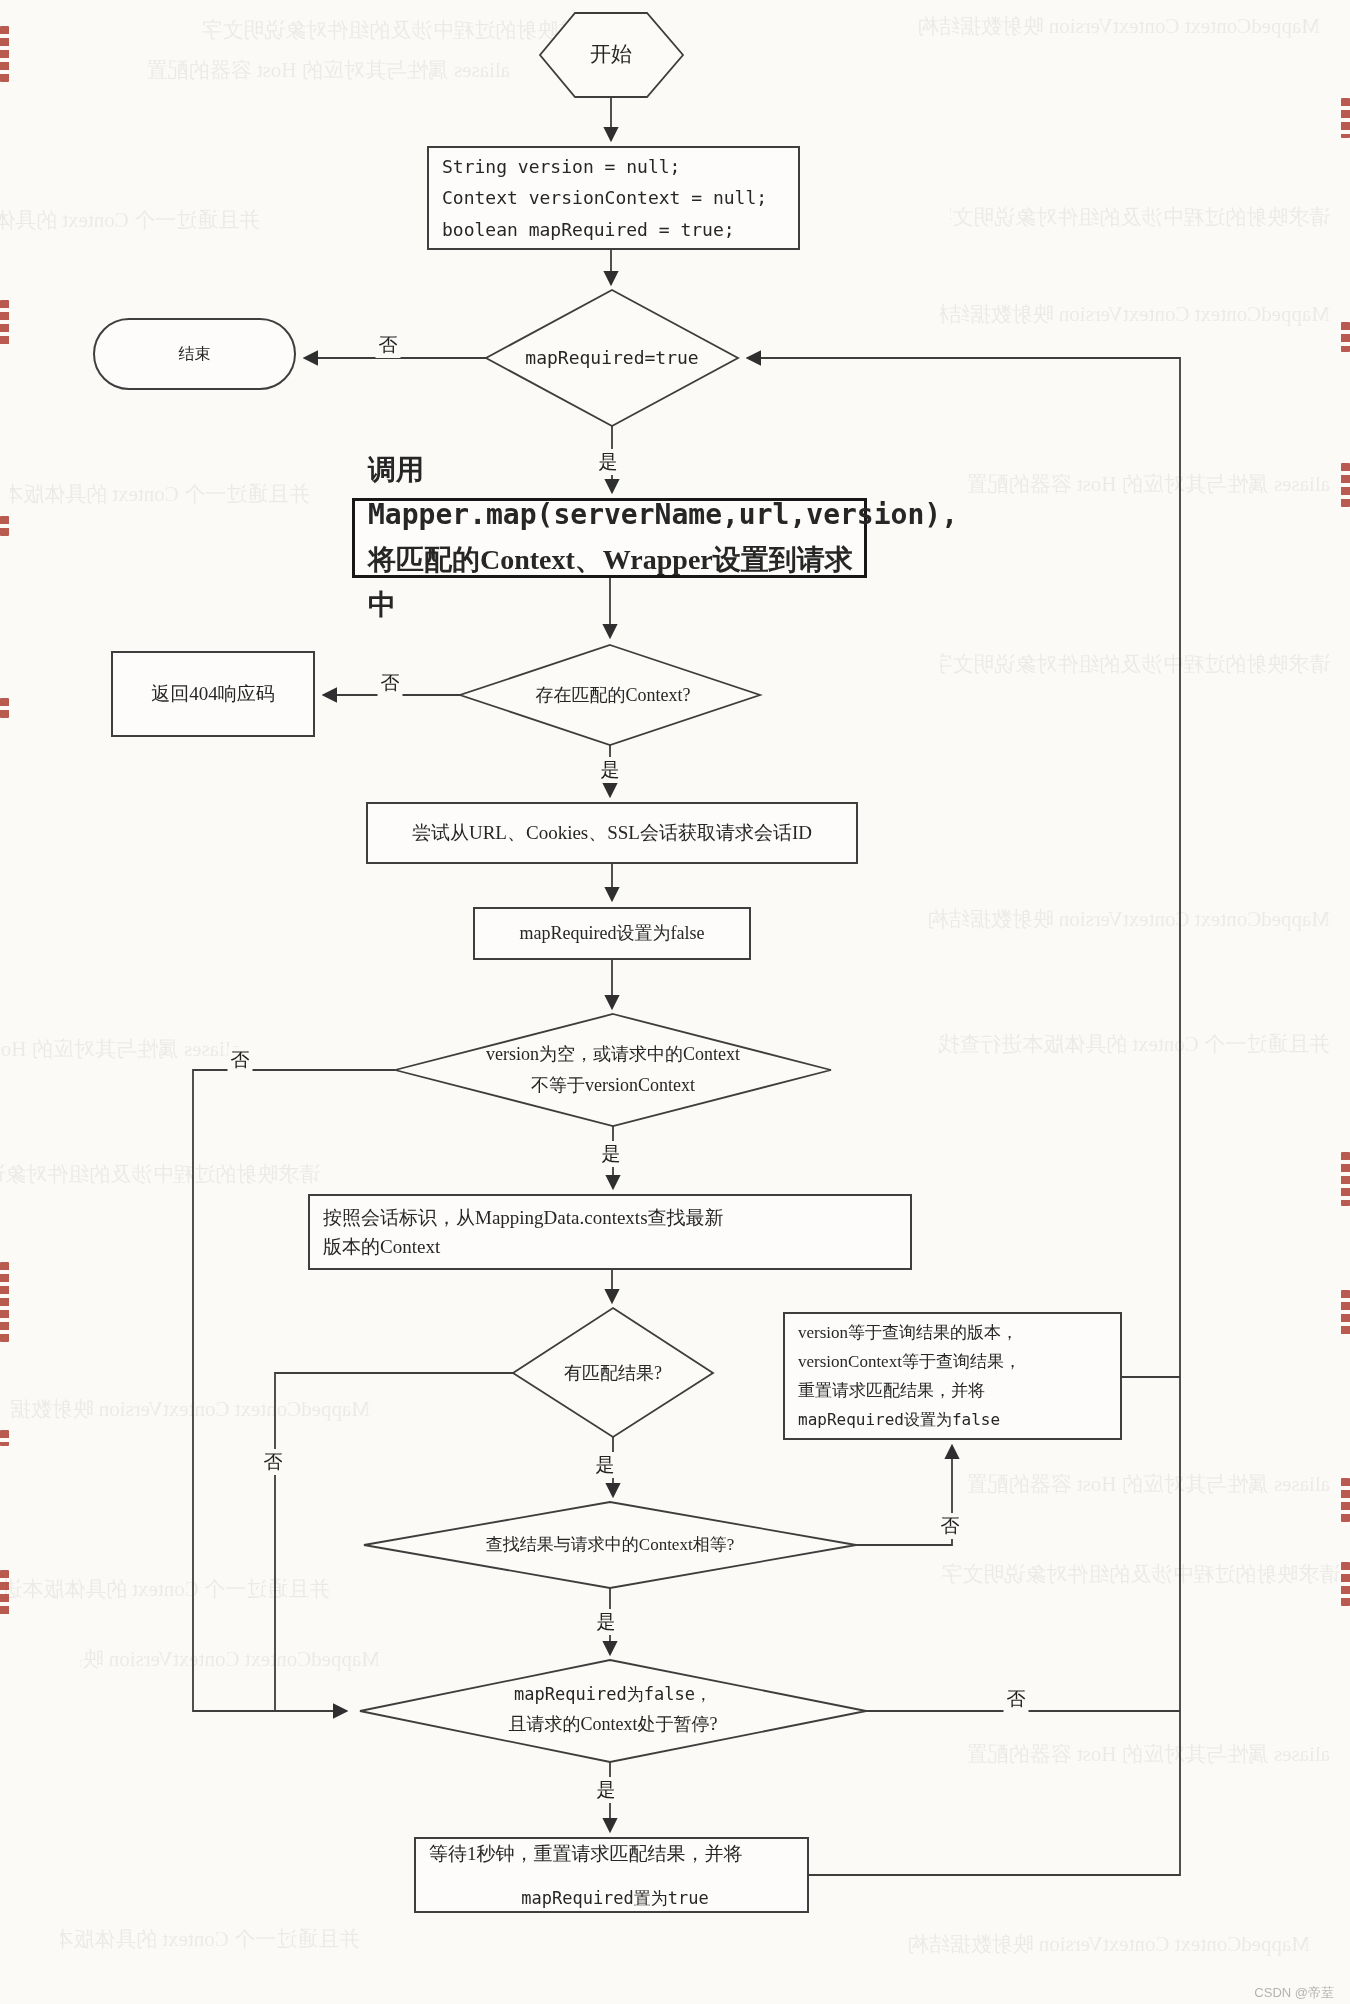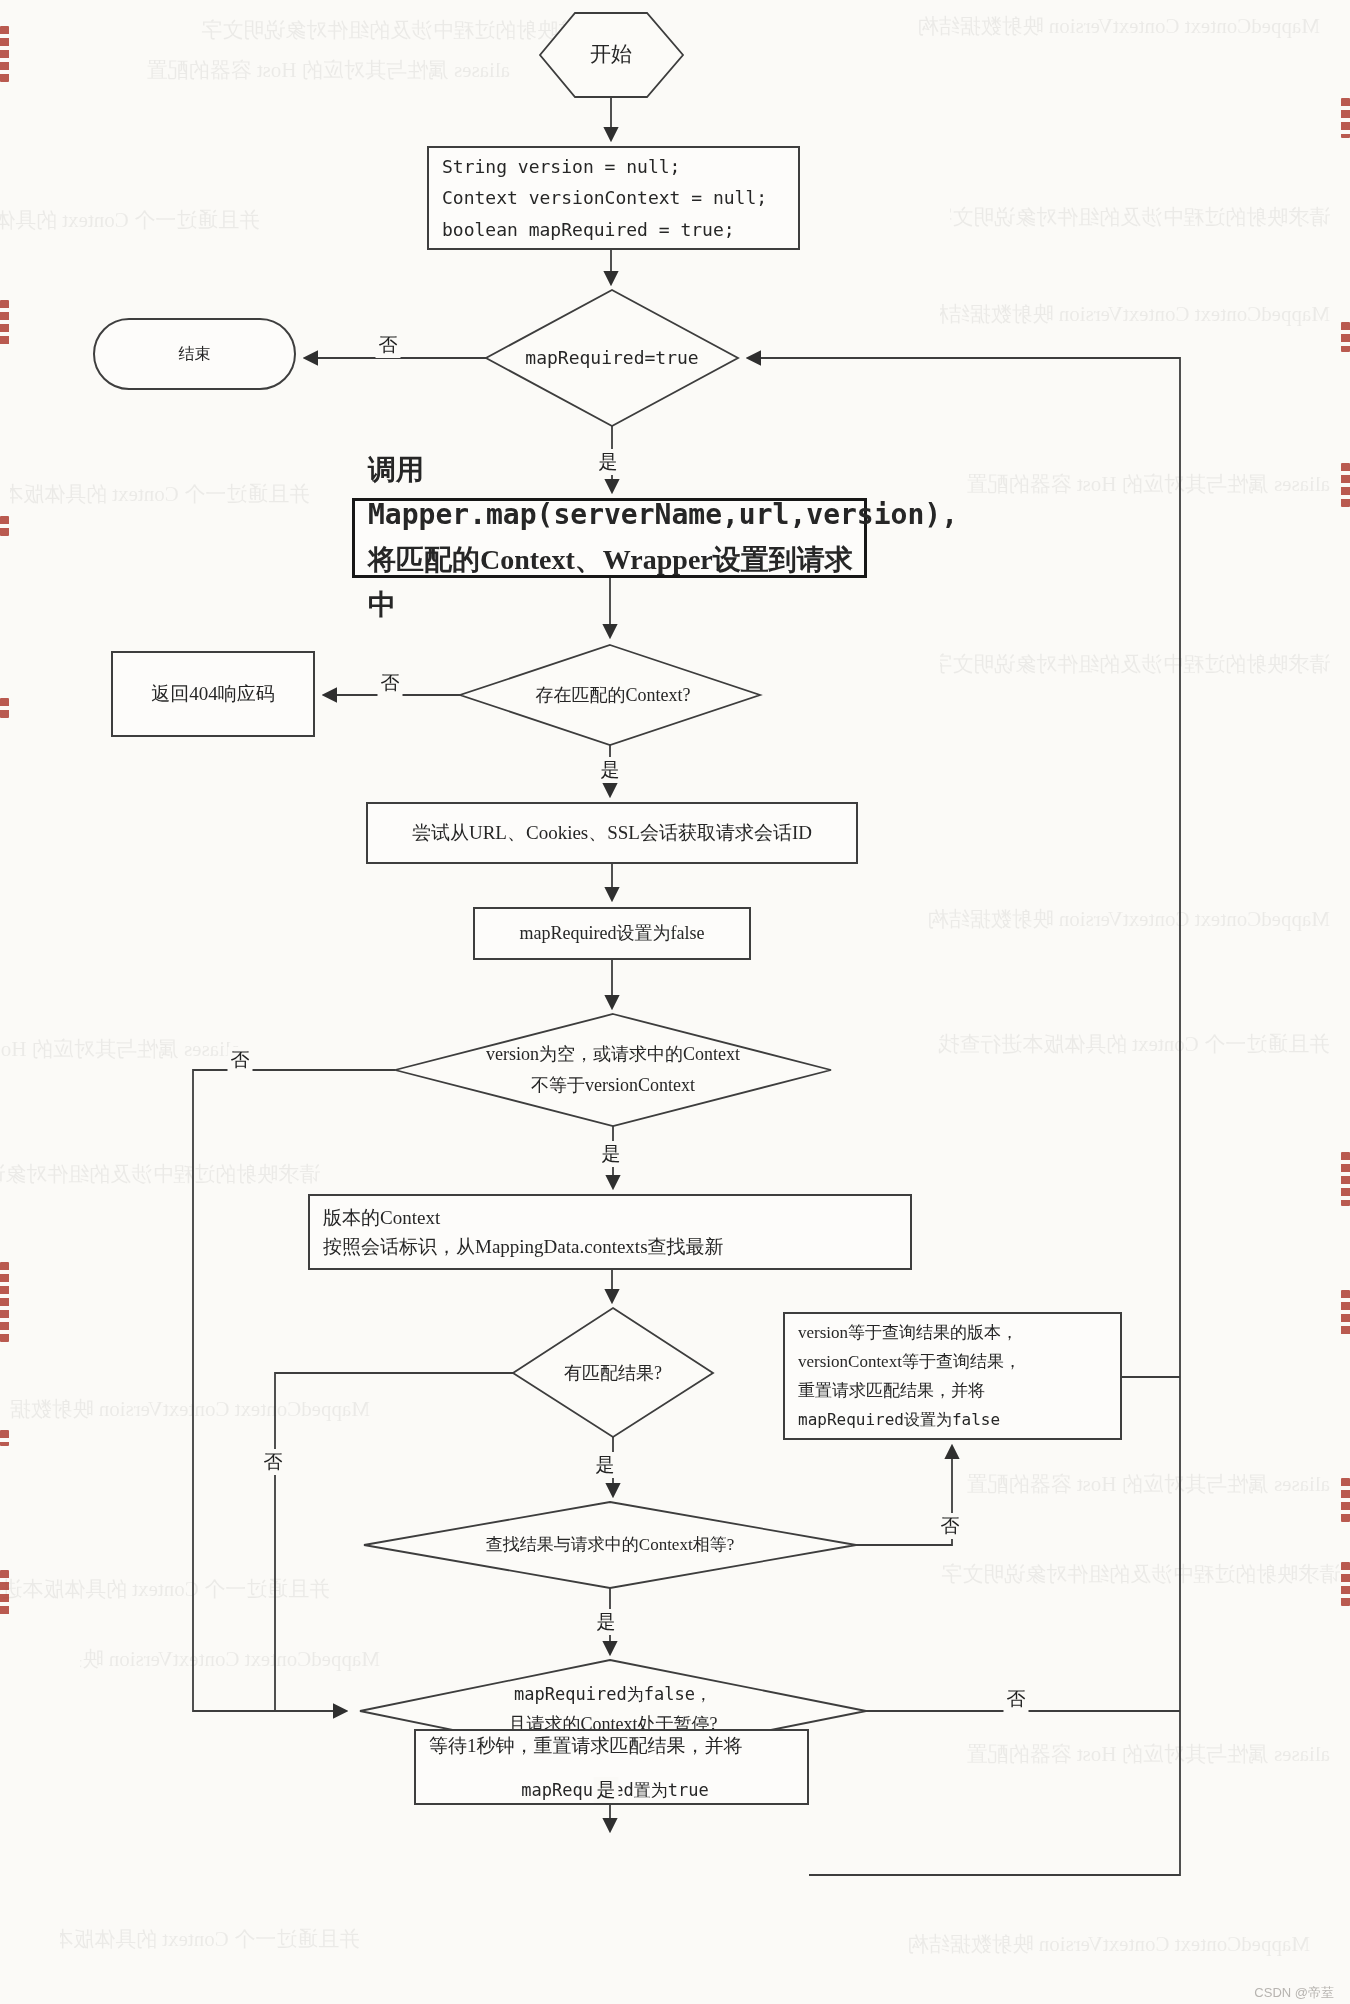--- a/index.html
+++ b/index.html
@@ -104,41 +104,41 @@
   <div class="box ctr serif" style="left:366px;top:802px;width:492px;height:62px;">尝试从URL、Cookies、SSL会话获取请求会话ID</div>
 
   <div class="box ctr serif" style="left:473px;top:907px;width:278px;height:53px;font-size:18px;">mapRequired设置为false</div>
 
   <div class="dtext serif" style="left:613px;top:1070px;">
     <div>version为空，或请求中的Context</div>
     <div>不等于versionContext</div>
   </div>
 
   <div class="box lft serif" style="left:308px;top:1194px;width:604px;height:76px;">
+    <span>按照会话标识，从MappingData.contexts查找最新</span>
     <span>版本的Context</span>
-    <span>按照会话标识，从MappingData.contexts查找最新</span>
   </div>
 
   <div class="dtext serif" style="left:613px;top:1373px;">有匹配结果?</div>
 
   <div class="box lft serif" style="left:783px;top:1312px;width:339px;height:128px;font-size:17px;line-height:1.7;">
     <span>version等于查询结果的版本，</span>
     <span>versionContext等于查询结果，</span>
     <span>重置请求匹配结果，并将</span>
     <span class="mono" style="font-size:16px;">mapRequired设置为false</span>
   </div>
 
   <div class="dtext serif" style="left:610px;top:1545px;font-size:17px;">查找结果与请求中的Context相等?</div>
 
   <div class="dtext" style="left:613px;top:1710px;">
     <div class="mono" style="font-size:17px;">mapRequired为false，</div>
     <div class="serif">且请求的Context处于暂停?</div>
   </div>
 
-  <div class="box lft" style="left:414px;top:1729px;width:395px;height:76px;gap:16px;">
+  <div class="box lft" style="left:414px;top:1837px;width:395px;height:76px;gap:16px;">
     <span class="serif">等待1秒钟，重置请求匹配结果，并将</span>
     <span class="mono" style="font-size:17px;text-align:center;">mapRequired置为true</span>
   </div>
 
   <span class="elabel serif" style="left:388px;top:345px;">否</span>
   <span class="elabel serif" style="left:608px;top:462px;">是</span>
   <span class="elabel serif" style="left:390px;top:683px;">否</span>
   <span class="elabel serif" style="left:610px;top:770px;">是</span>
   <span class="elabel serif" style="left:240px;top:1060px;">否</span>
   <span class="elabel serif" style="left:611px;top:1154px;">是</span>

